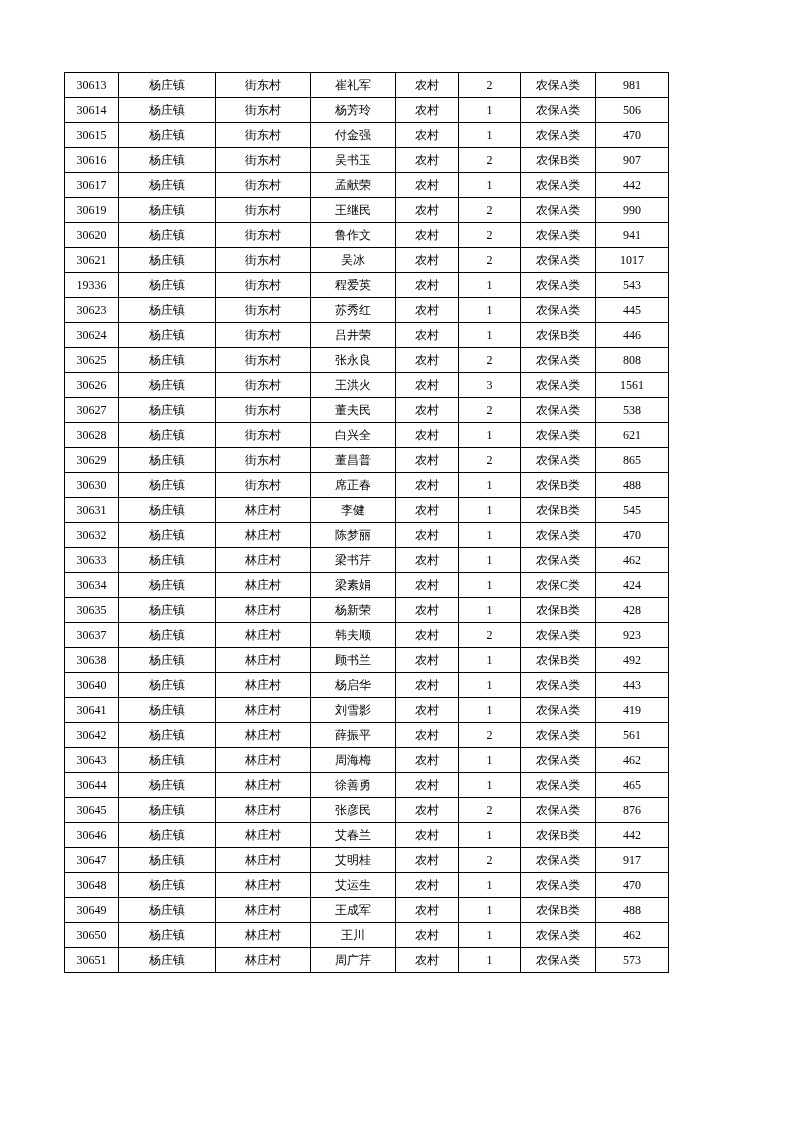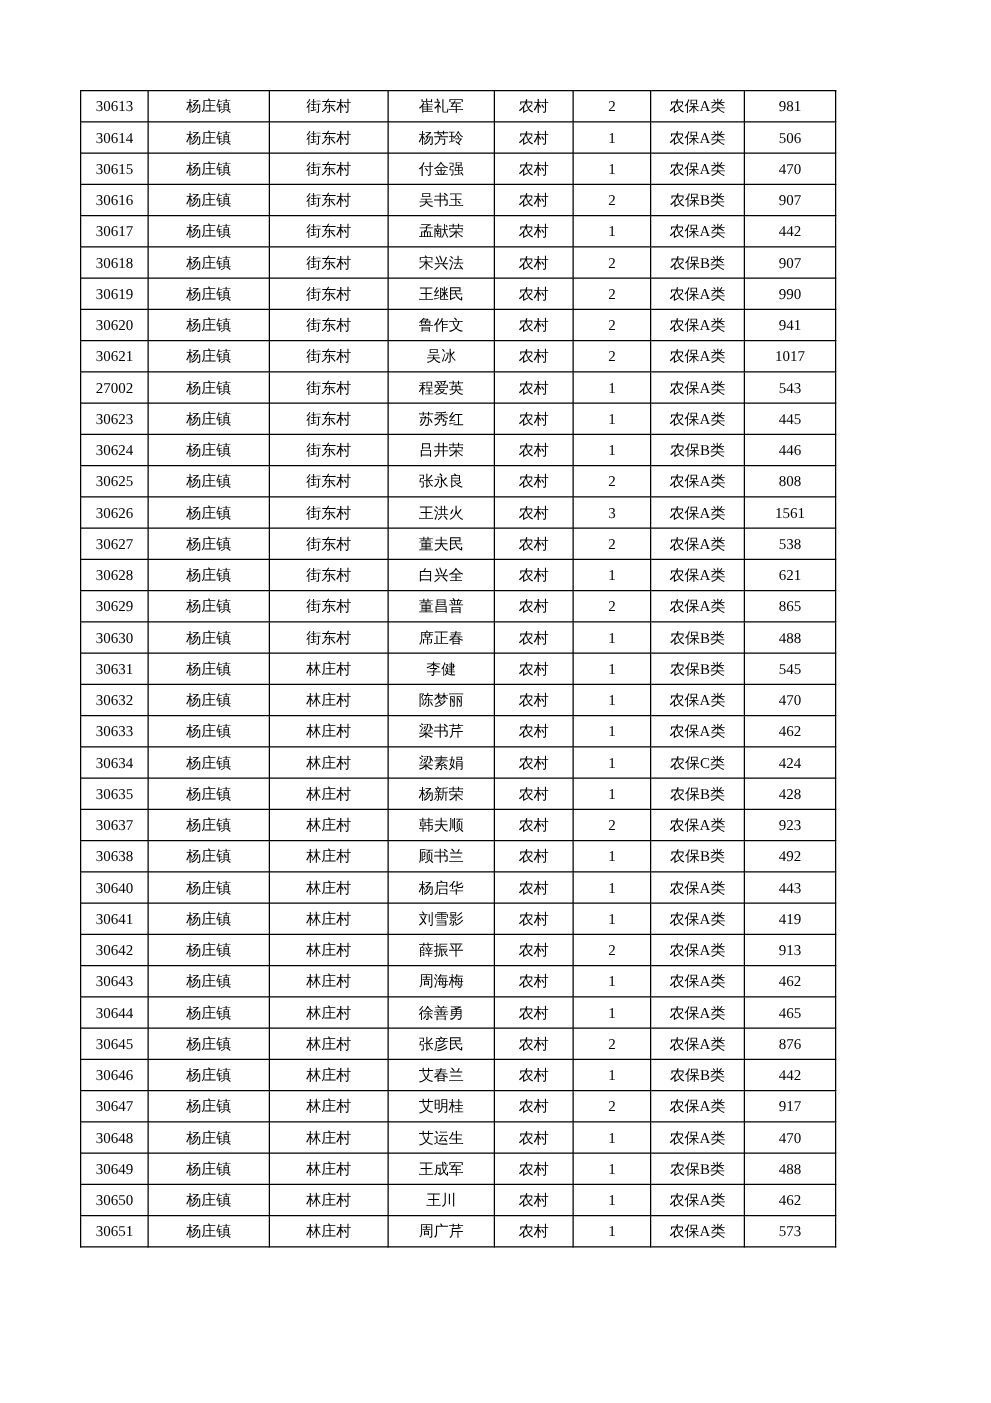--- a/index.html
+++ b/index.html
@@ -113,30 +113,20 @@
     <td>30617</td>
     <td>杨庄镇</td>
     <td>街东村</td>
     <td>孟献荣</td>
     <td>农村</td>
     <td>1</td>
     <td>农保A类</td>
     <td>442</td>
   </tr>
 
-  <tr>
-    <td>30618</td>
-    <td>杨庄镇</td>
-    <td>街东村</td>
-    <td>宋兴法</td>
-    <td>农村</td>
-    <td>2</td>
-    <td>农保B类</td>
-    <td>907</td>
-  </tr>
 
   <tr>
     <td>30619</td>
     <td>杨庄镇</td>
     <td>街东村</td>
     <td>王继民</td>
     <td>农村</td>
     <td>2</td>
     <td>农保A类</td>
     <td>990</td>
@@ -158,21 +148,21 @@
     <td>杨庄镇</td>
     <td>街东村</td>
     <td>吴冰</td>
     <td>农村</td>
     <td>2</td>
     <td>农保A类</td>
     <td>1017</td>
   </tr>
 
   <tr>
-    <td>27002</td>
+    <td>19336</td>
     <td>杨庄镇</td>
     <td>街东村</td>
     <td>程爱英</td>
     <td>农村</td>
     <td>1</td>
     <td>农保A类</td>
     <td>543</td>
   </tr>
 
   <tr>
@@ -365,21 +355,21 @@
   </tr>
 
   <tr>
     <td>30642</td>
     <td>杨庄镇</td>
     <td>林庄村</td>
     <td>薛振平</td>
     <td>农村</td>
     <td>2</td>
     <td>农保A类</td>
-    <td>913</td>
+    <td>561</td>
   </tr>
 
   <tr>
     <td>30643</td>
     <td>杨庄镇</td>
     <td>林庄村</td>
     <td>周海梅</td>
     <td>农村</td>
     <td>1</td>
     <td>农保A类</td>

